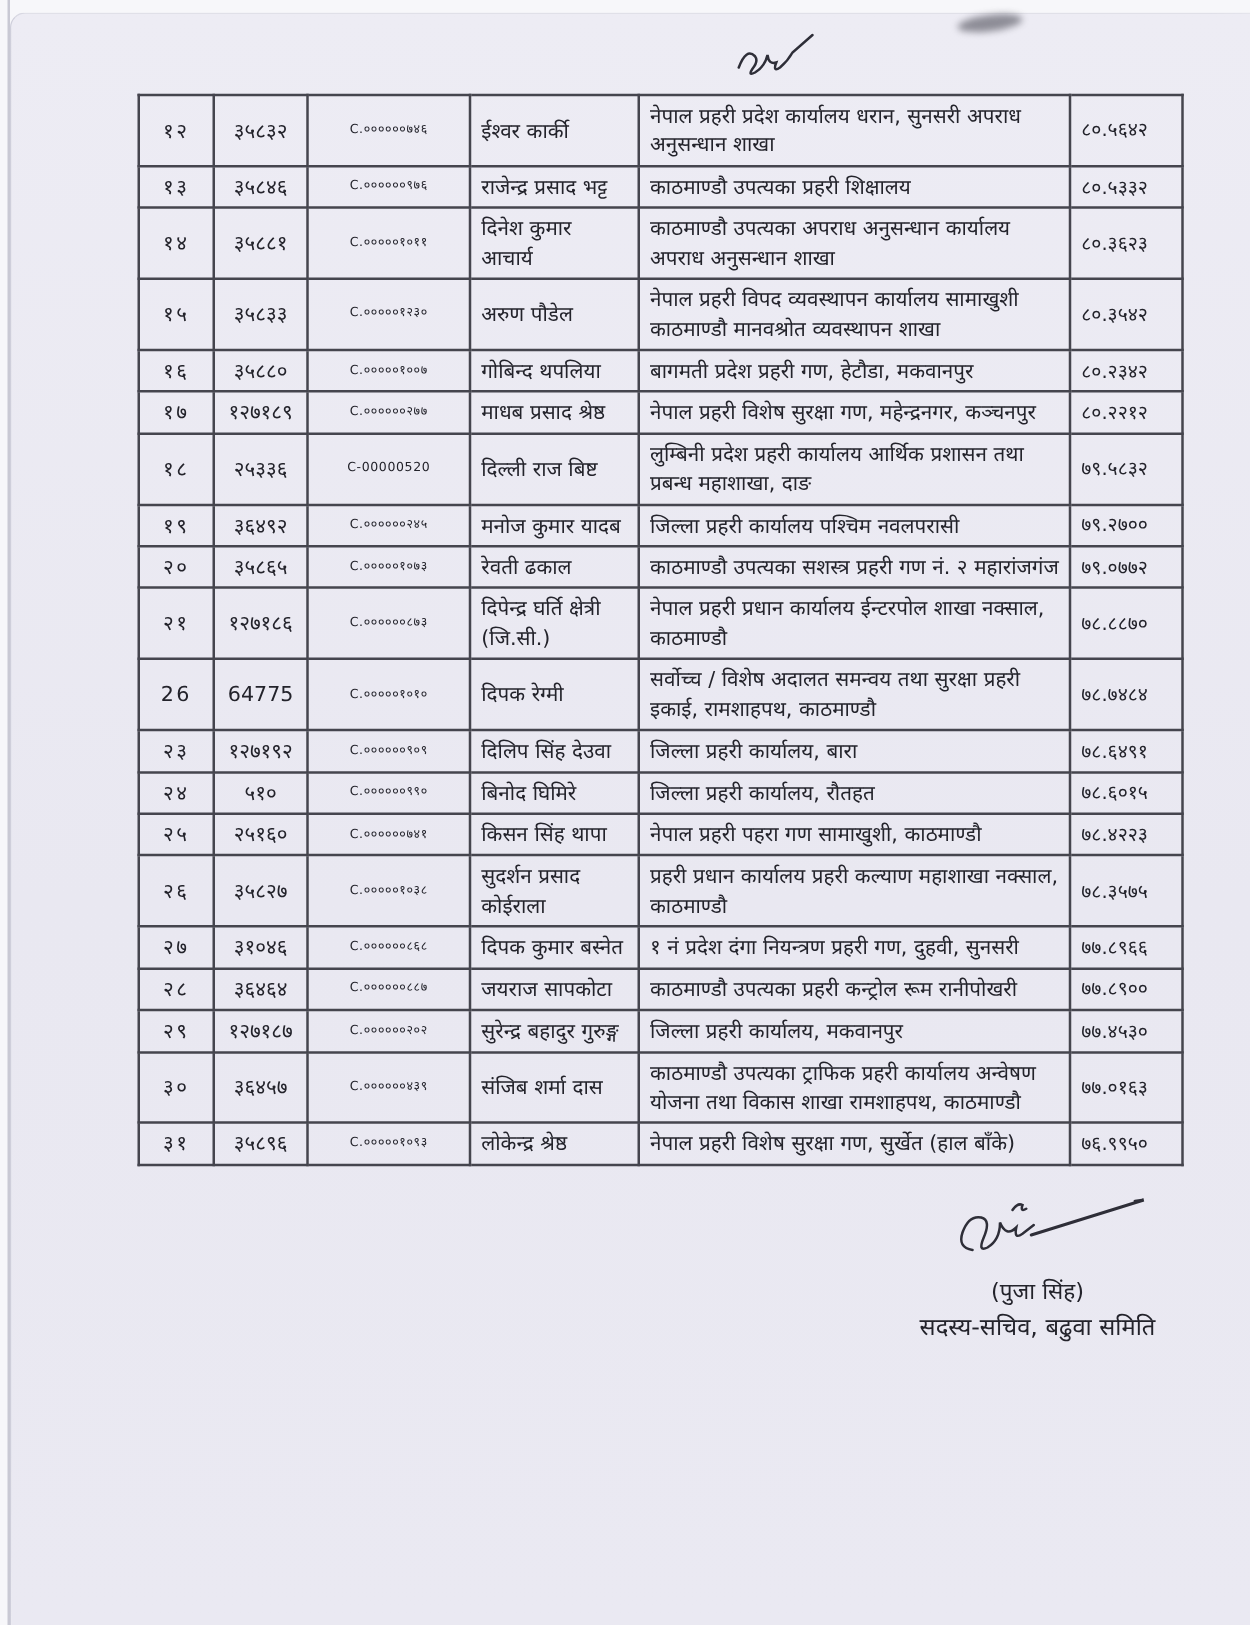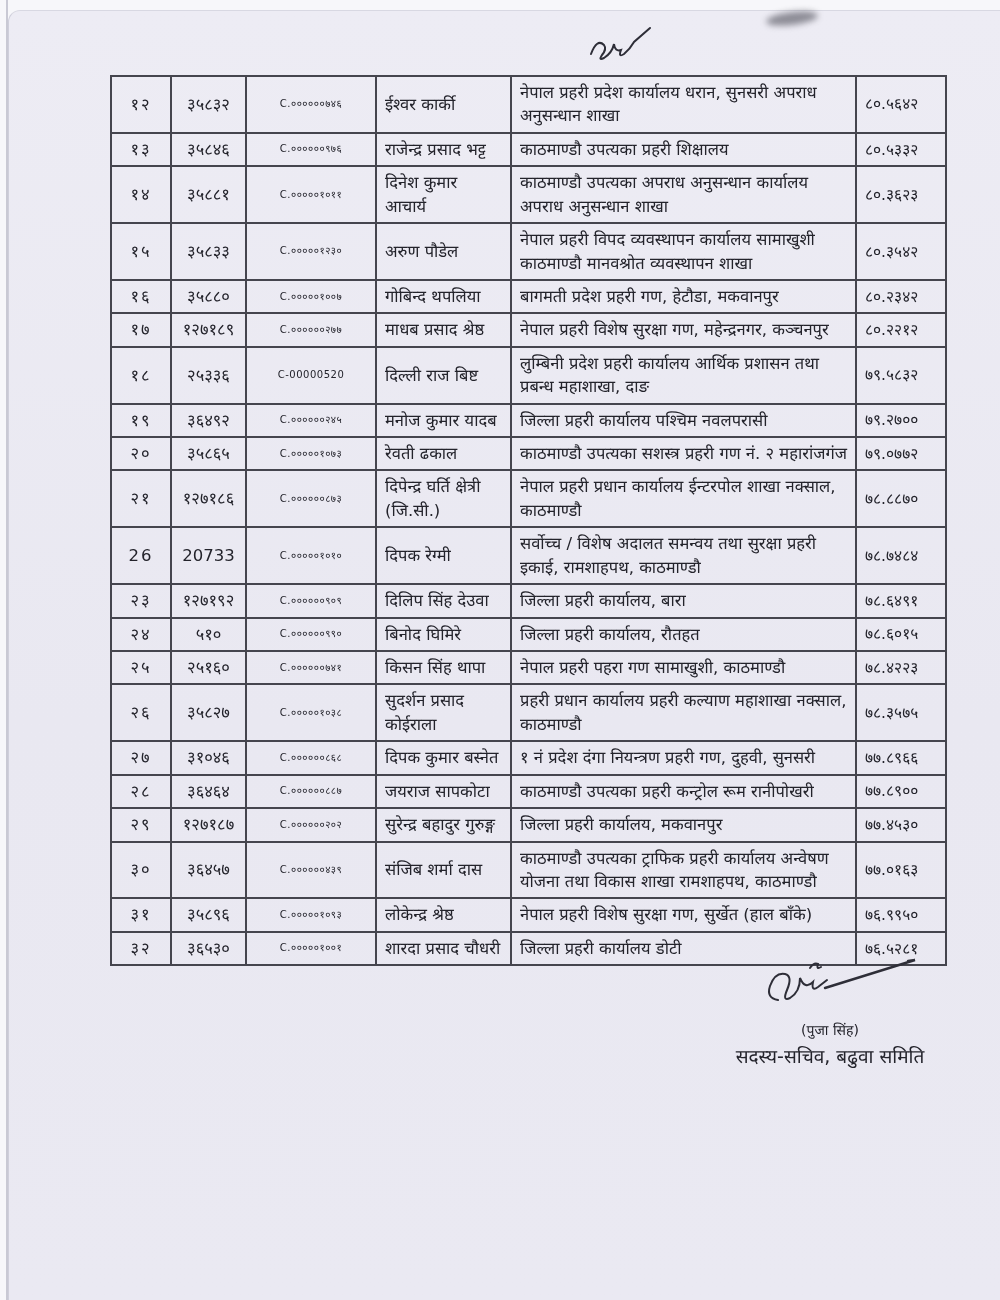--- a/index.html
+++ b/index.html
@@ -45,21 +45,21 @@
   td.col-name{width:135px;text-align:left;}
   td.col-office{width:345px;text-align:left;}
   td.col-score{width:90px;text-align:left;font-size:15.5px;}
   tr{min-height:30px;}
   .sig-block{
     position:absolute;left:690px;top:950px;width:280px;
     text-align:center;color:#23232b;
   }
   .sig-svg{display:block;margin:0 auto;width:200px;height:70px;}
   .sig-line{font-size:19px;line-height:1.55;}
-  .sig-line.name{font-size:14px;}
+  .sig-line.name{font-size:18px;}
 </style>
 </head>
 <body>
 
 <div class="paper"></div>
 <div class="edge-line"></div>
 <div class="smudge"></div>
 
 <svg class="mark-top" viewBox="0 0 78 44">
   <path d="M8 32 q6 -16 13 -9 q3 4 -2 10 q-4 6 2 3 q8 -5 10 -14 q1 8 7 6 q-3 8 3 4 q6 -5 10 -12 l16 -14" fill="none" stroke="#2e2e38" stroke-width="2" stroke-linecap="round"></path>
@@ -150,21 +150,21 @@
       <tr>
         <td class="col-sn">२१</td>
         <td class="col-regno">१२७१८६</td>
         <td class="col-code">C.००००००८७३</td>
         <td class="col-name">दिपेन्द्र घर्ति क्षेत्री (जि.सी.)</td>
         <td class="col-office">नेपाल प्रहरी प्रधान कार्यालय ईन्टरपोल शाखा नक्साल, काठमाण्डौ</td>
         <td class="col-score">७८.८८७०</td>
       </tr>
       <tr>
         <td class="col-sn">26</td>
-        <td class="col-regno">20733</td>
+        <td class="col-regno">64775</td>
         <td class="col-code">C.०००००१०१०</td>
         <td class="col-name">दिपक रेग्मी</td>
         <td class="col-office">सर्वोच्च / विशेष अदालत समन्वय तथा सुरक्षा प्रहरी इकाई, रामशाहपथ, काठमाण्डौ</td>
         <td class="col-score">७८.७४८४</td>
       </tr>
       <tr>
         <td class="col-sn">२३</td>
         <td class="col-regno">१२७१९२</td>
         <td class="col-code">C.००००००९०९</td>
         <td class="col-name">दिलिप सिंह देउवा</td>
@@ -227,28 +227,20 @@
         <td class="col-office">काठमाण्डौ उपत्यका ट्राफिक प्रहरी कार्यालय अन्वेषण योजना तथा विकास शाखा रामशाहपथ, काठमाण्डौ</td>
         <td class="col-score">७७.०१६३</td>
       </tr>
       <tr>
         <td class="col-sn">३१</td>
         <td class="col-regno">३५८९६</td>
         <td class="col-code">C.०००००१०९३</td>
         <td class="col-name">लोकेन्द्र श्रेष्ठ</td>
         <td class="col-office">नेपाल प्रहरी विशेष सुरक्षा गण,  सुर्खेत (हाल  बाँके)</td>
         <td class="col-score">७६.९९५०</td>
-      </tr>
-      <tr>
-        <td class="col-sn">३२</td>
-        <td class="col-regno">३६५३०</td>
-        <td class="col-code">C.०००००१००१</td>
-        <td class="col-name">शारदा प्रसाद चौधरी</td>
-        <td class="col-office">जिल्ला प्रहरी कार्यालय डोटी</td>
-        <td class="col-score">७६.५२८१</td>
       </tr>
     </tbody>
 </table>
 
 <div class="sig-block">
   <svg class="sig-svg" viewBox="0 0 200 70">
     <path d="M48 50 q-12 -2 -8 -14 q5 -14 15 -12 q8 2 2 16 q-5 12 3 8 q10 -6 10 -20 q5 12 13 4 q-2 10 5 5 l9 -7" fill="none" stroke="#2e2e38" stroke-width="2" stroke-linecap="round"></path>
     <path d="M80 18 q4 -6 8 -4 q-2 6 3 3" fill="none" stroke="#2e2e38" stroke-width="2" stroke-linecap="round"></path>
     <path d="M95 38 L185 10 l-7 1" fill="none" stroke="#2e2e38" stroke-width="2.4" stroke-linecap="round"></path>
   </svg>

